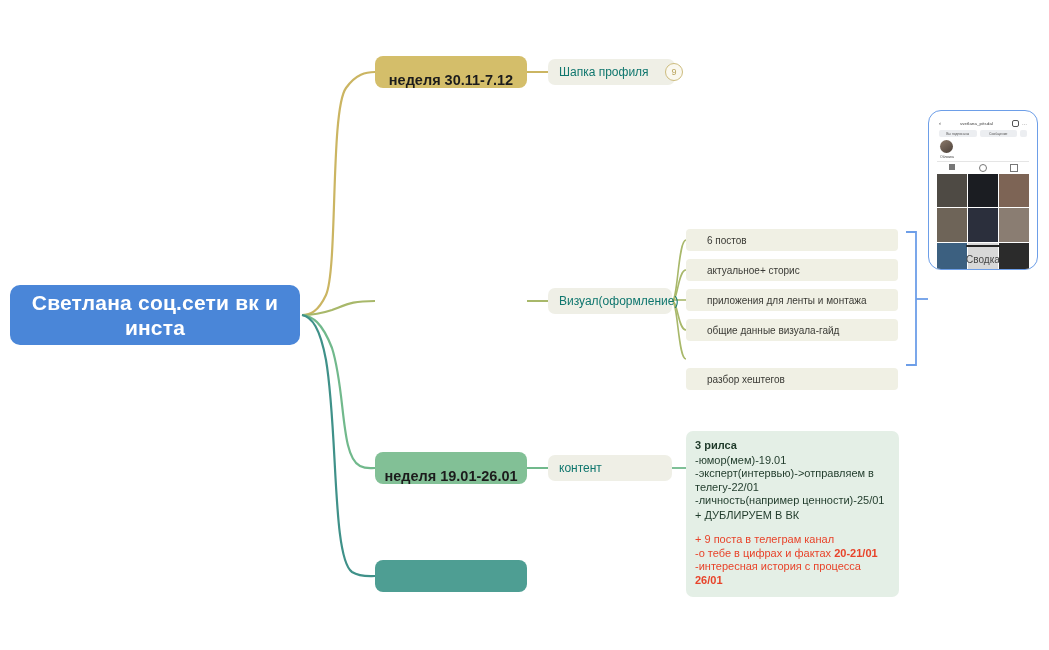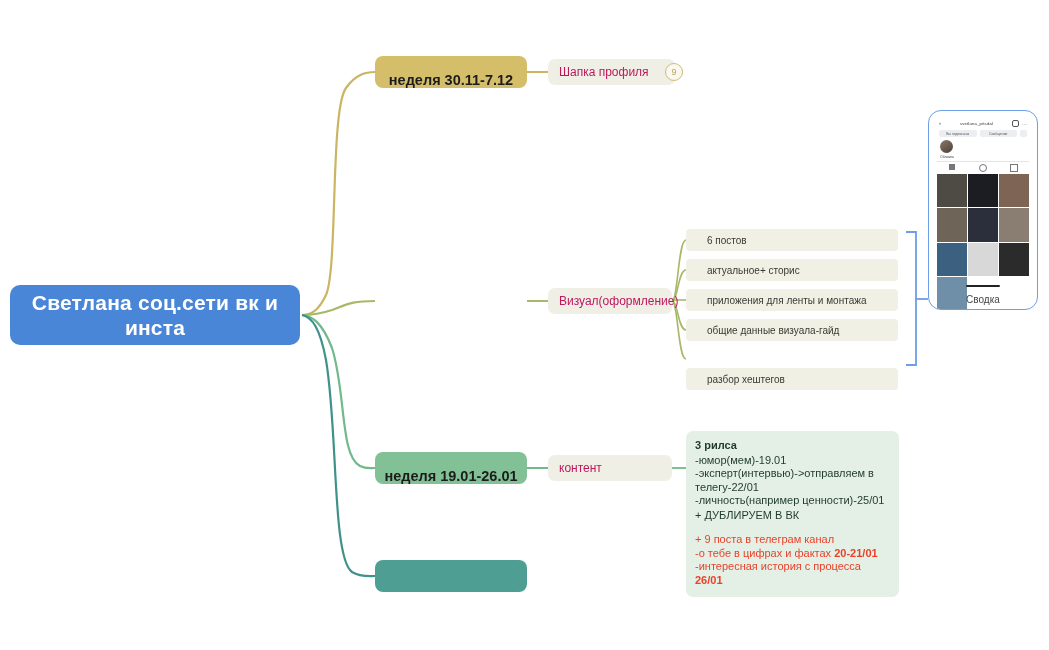--- a/index.html
+++ b/index.html
@@ -32,21 +32,21 @@
   .week-2{left:375px;top:285px;background:#b5c173;}
   .week-3{left:375px;top:452px;background:#82c096;}
   .week-4{left:375px;top:560px;background:#4e9e93;width:152px;height:32px;border-radius:8px;}
 
   .accent-red{color:#e8432a;}
 
   
   .pale{
     background:#efefe6;border-radius:7px;
     display:flex;align-items:center;
-    font-size:12px;color:#be185d;padding:0 11px;
+    font-size:12px;color:#0f766e;padding:0 11px;
     height:26px;box-sizing:border-box;white-space:nowrap;
   }
   .n-shapka{left:548px;top:59px;width:127px;}
   .n-visual{left:548px;top:288px;width:124px;}
   .n-content{left:548px;top:455px;width:124px;}
 
   
   .badge{
     position:absolute;left:665px;top:63px;width:18px;height:18px;
     border-radius:50%;border:1.4px solid #cdbc7e;background:#faf8ef;
@@ -76,21 +76,21 @@
   }
   .detail .hd{font-weight:bold;margin-bottom:1px;}
   .detail .ln{white-space:normal;}
   .detail .dub{font-weight:normal;margin-top:1px;}
   .detail .gap{height:11px;}
   .detail .red{color:#e8432a;}
   .detail .red b{font-weight:bold;}
 
   
   .phone{
-    position:absolute;left:928px;top:110px;width:110px;height:200px;
+    position:absolute;left:928px;top:110px;width:110px;height:160px;
     border:1.6px solid #6d9ee8;border-radius:13px;background:#ffffff;
     box-sizing:border-box;overflow:hidden;
   }
   .phone-screen{position:absolute;left:8px;top:8px;width:92px;height:164px;background:#fff;}
   .ph-topbar{display:flex;align-items:center;height:9px;padding:0 2px;gap:3px;}
   .ph-back{font-size:6px;color:#333;line-height:9px;}
   .ph-user{flex:1;text-align:center;font-size:4.2px;color:#333;letter-spacing:.2px;overflow:hidden;}
   .ph-ic{width:5px;height:5px;border:.6px solid #555;border-radius:2px;}
   .ph-dots{font-size:5px;color:#555;}
   .ph-btns{display:flex;gap:3px;padding:2px 2px 0 2px;align-items:center;}

